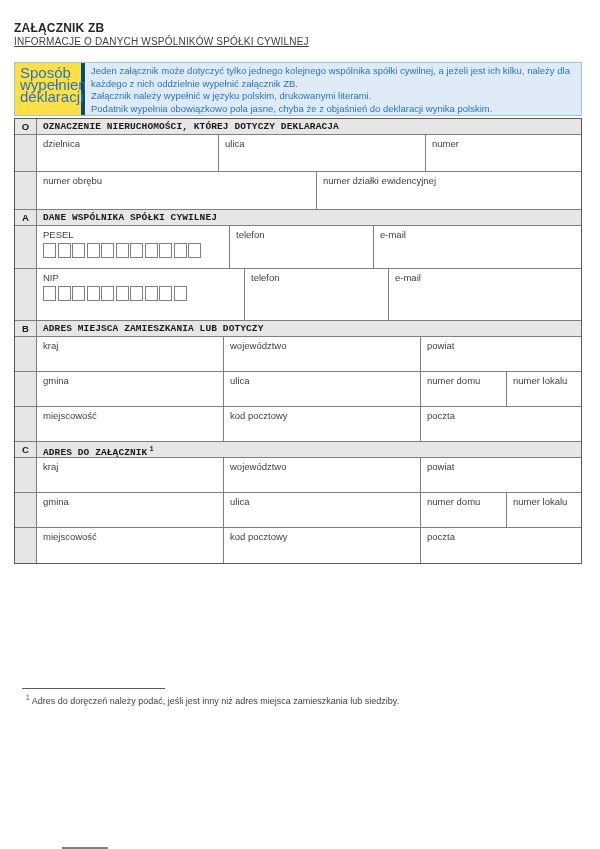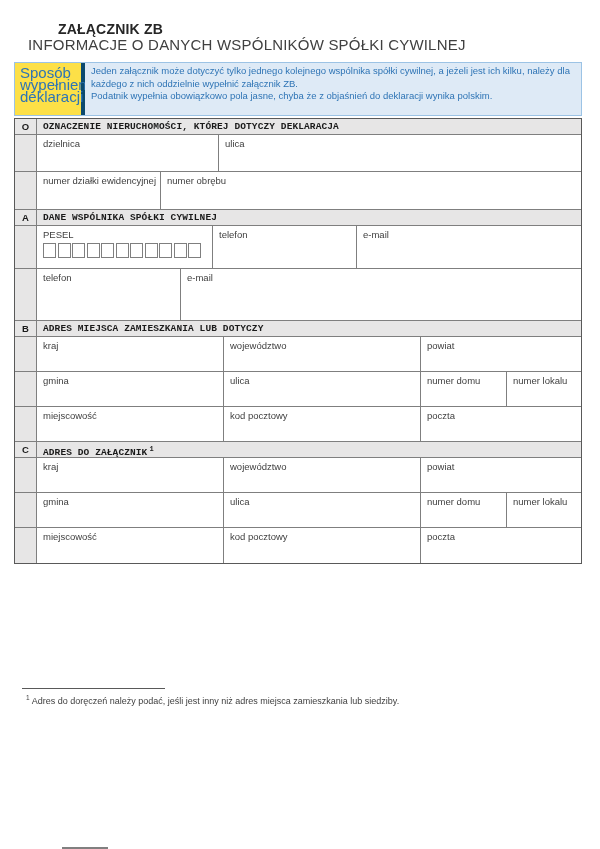--- a/index.html
+++ b/index.html
@@ -1,21 +1,21 @@
 <!DOCTYPE html>
 <html><head>
 <meta charset="utf-8">
 <style>
   * { margin:0; padding:0; box-sizing:border-box; }
   html,body { background:#ffffff; }
   body { font-family:"Liberation Sans", sans-serif; }
   .sheet { position:relative; width:600px; height:849px; background:#ffffff; overflow:hidden; }
 
-  .title   { position:absolute; left:14px; top:21px; font-size:14px; font-weight:bold; color:#262626; letter-spacing:.2px;margin-left:44px; }
-  .subtitle{ position:absolute; left:28px; top:36px; font-size:15px; color:#404040; letter-spacing:.2px; }
+  .title   { position:absolute; left:14px; top:21px; font-size:12px; font-weight:bold; color:#262626; letter-spacing:.2px; }
+  .subtitle{ position:absolute; left:14px; top:36px; font-size:10px; color:#404040; letter-spacing:.2px;text-decoration:underline; }
 
   
   .instr { position:absolute; left:14px; top:62px; width:568px; min-height:54px;
            display:flex; border:1px solid #9CC3E5; }
   .instr-left { width:70px; flex:none; border-right:4px solid #0c4a6e; background:#fde047;
                 color:#2E74B5; font-size:15px; line-height:12px; padding:4px 4px 2px 5px; }
   .instr-right{ flex:1; background:#DEEAF6; color:#2E74B5; font-size:9.5px; line-height:12.5px;
                 padding:2px 5px 0 6px; }
 
   
@@ -49,56 +49,60 @@
 
 <div class="sheet">
 
   <div class="title">ZAŁĄCZNIK ZB</div>
   <div class="subtitle">INFORMACJE O DANYCH WSPÓLNIKÓW SPÓŁKI CYWILNEJ</div>
 
   <div class="instr">
     <div class="instr-left">Sposób wypełnienia deklaracji</div>
     <div class="instr-right">
       <div>Jeden załącznik może dotyczyć tylko jednego kolejnego wspólnika spółki cywilnej, a jeżeli jest ich kilku, należy dla każdego z nich oddzielnie wypełnić załącznik ZB.</div>
+      <div>Załącznik należy wypełnić w języku polskim, drukowanymi literami.</div>
       <div>Podatnik wypełnia obowiązkowo pola jasne, chyba że z objaśnień do deklaracji wynika polskim.</div>
     </div>
   </div>
 
   <div class="form">
 
     <div class="row hdr">
       <div class="gut">O</div>
       <div class="hdr-title">OZNACZENIE NIERUCHOMOŚCI, KTÓREJ DOTYCZY DEKLARACJA</div>
     </div>
     <div class="row" style="height:37px">
       <div class="gut"></div>
       <div class="cell" style="width:182px">
           <span class="lbl">dzielnica</span>
         </div>
       <div class="cell" style="width:207px">
           <span class="lbl">ulica</span>
         </div>
+      <div class="cell">
+          <span class="lbl">numer</span>
+        </div>
     </div>
     <div class="row" style="height:38px">
       <div class="gut"></div>
-      <div class="cell">
-          <span class="lbl">numer działki ewidencyjnej</span>
-        </div>
       <div class="cell" style="width:280px">
           <span class="lbl">numer obrębu</span>
         </div>
+      <div class="cell">
+          <span class="lbl">numer działki ewidencyjnej</span>
+        </div>
     </div>
 
     <div class="row hdr">
       <div class="gut">A</div>
       <div class="hdr-title">DANE WSPÓLNIKA SPÓŁKI CYWILNEJ</div>
     </div>
     <div class="row" style="height:43px">
       <div class="gut"></div>
-      <div class="cell" style="width:176px">
+      <div class="cell" style="width:193px">
         <span class="lbl">PESEL</span>
         <div class="boxes">
             <div class="box"></div>
             <div class="box"></div>
             <div class="box"></div>
             <div class="box"></div>
             <div class="box"></div>
             <div class="box"></div>
             <div class="box"></div>
             <div class="box"></div>
@@ -109,20 +113,35 @@
       </div>
       <div class="cell" style="width:144px">
           <span class="lbl">telefon</span>
         </div>
       <div class="cell">
           <span class="lbl">e-mail</span>
         </div>
     </div>
     <div class="row" style="height:52px">
       <div class="gut"></div>
+      <div class="cell" style="width:208px">
+        <span class="lbl">NIP</span>
+        <div class="boxes">
+            <div class="box"></div>
+            <div class="box"></div>
+            <div class="box"></div>
+            <div class="box"></div>
+            <div class="box"></div>
+            <div class="box"></div>
+            <div class="box"></div>
+            <div class="box"></div>
+            <div class="box"></div>
+            <div class="box"></div>
+          </div>
+      </div>
       <div class="cell" style="width:144px">
           <span class="lbl">telefon</span>
         </div>
       <div class="cell">
           <span class="lbl">e-mail</span>
         </div>
     </div>
 
     <div class="row hdr">
       <div class="gut">B</div>

